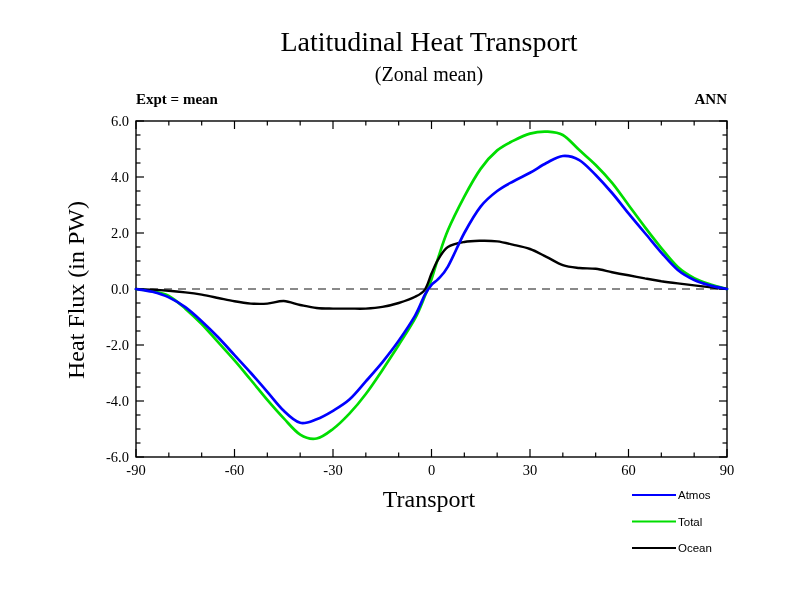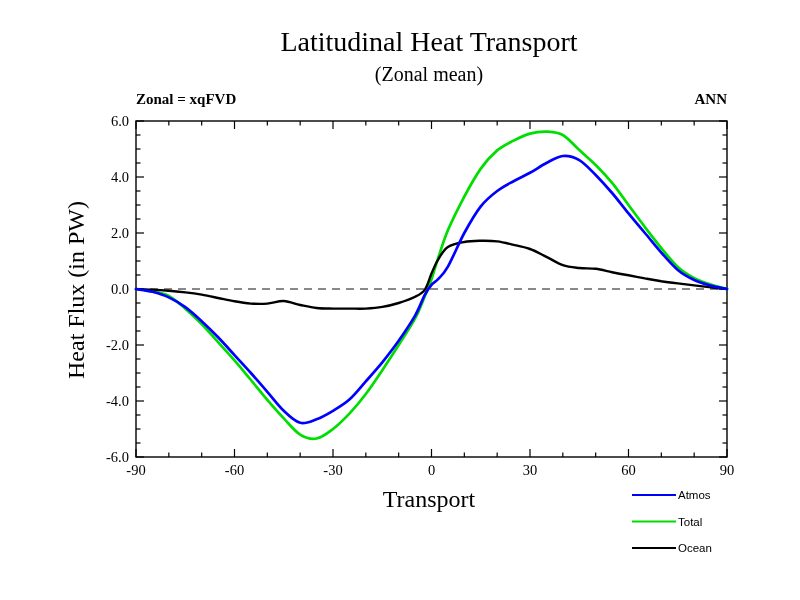--- a/index.html
+++ b/index.html
@@ -16,21 +16,21 @@
   #y-axis-title{left:-96px;top:276px;width:346px;height:28px;text-align:center;
                 font-size:24px;transform:rotate(-90deg);}
   svg{position:absolute;left:0;top:0;}
 </style>
 </head>
 <body>
 
 <div class="canvas">
   <div class="lbl centered" id="chart-title">Latitudinal Heat Transport</div>
   <div class="lbl centered" id="chart-subtitle">(Zonal mean)</div>
-  <div class="lbl" id="expt-label">Zonal = xqFVD</div>
+  <div class="lbl" id="expt-label">Expt = mean</div>
   <div class="lbl" id="season-label">ANN</div>
   <div class="lbl centered" id="x-axis-title">Transport</div>
   <div class="lbl" id="y-axis-title">Heat Flux (in PW)</div>
   <svg id="plot-svg" width="800" height="600" viewBox="0 0 800 600">
       <rect x="136" y="121" width="591" height="336" fill="none" stroke="#000000" stroke-width="1.4"></rect>
       <line x1="136" y1="457" x2="136" y2="449" stroke="#000000" stroke-width="1.2"></line>
       <line x1="136" y1="121" x2="136" y2="129" stroke="#000000" stroke-width="1.2"></line>
       <line x1="168.83333333333331" y1="457" x2="168.83333333333331" y2="452.5" stroke="#000000" stroke-width="1.2"></line>
       <line x1="168.83333333333331" y1="121" x2="168.83333333333331" y2="125.5" stroke="#000000" stroke-width="1.2"></line>
       <line x1="201.66666666666666" y1="457" x2="201.66666666666666" y2="452.5" stroke="#000000" stroke-width="1.2"></line>

